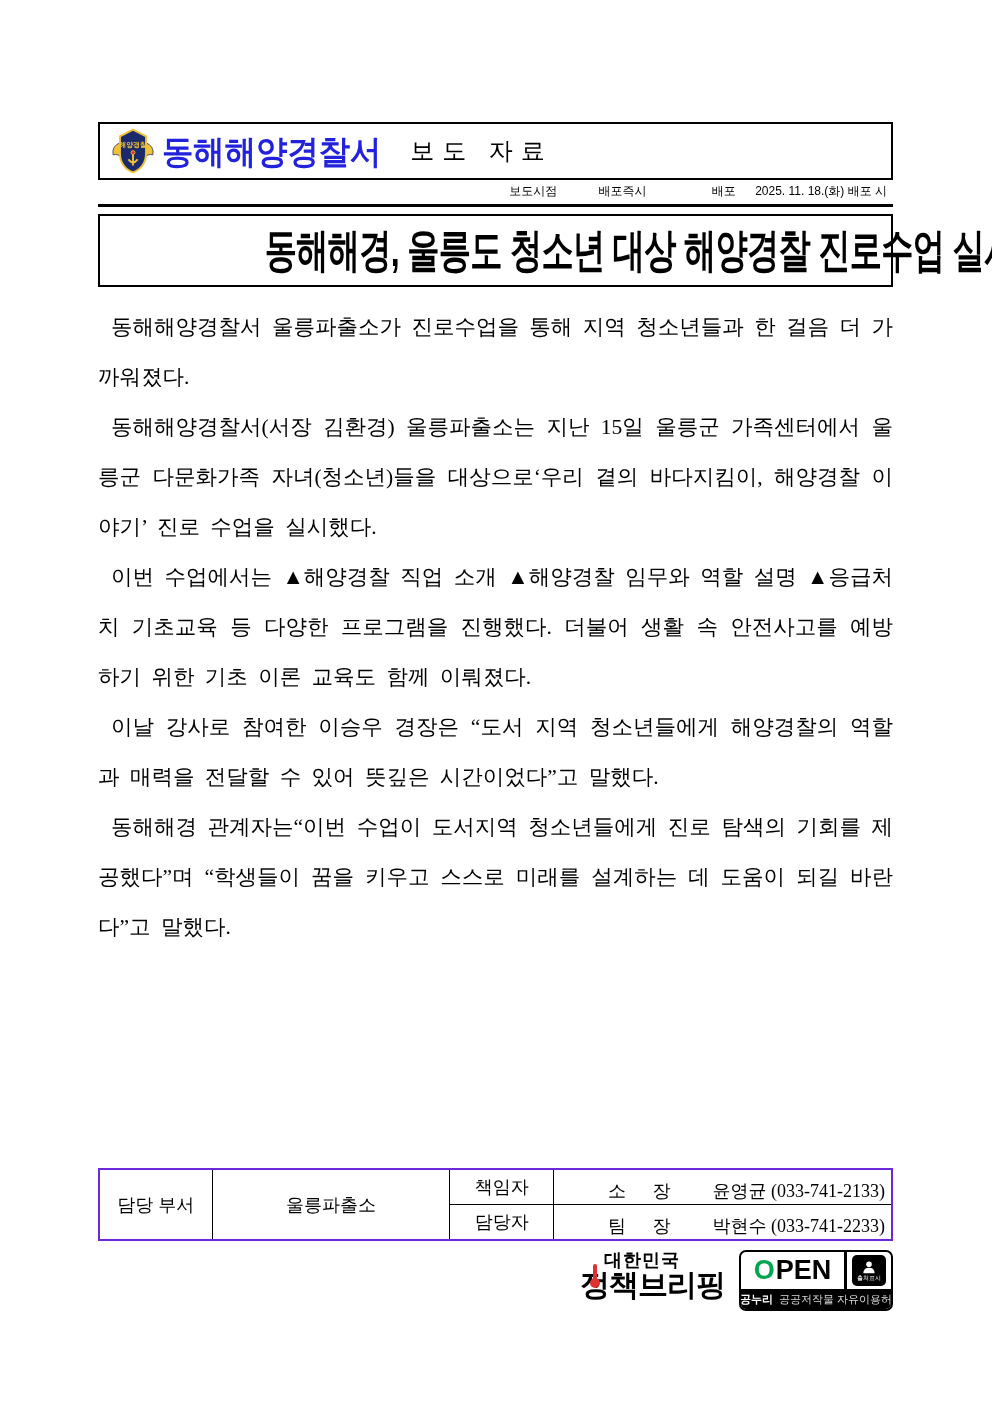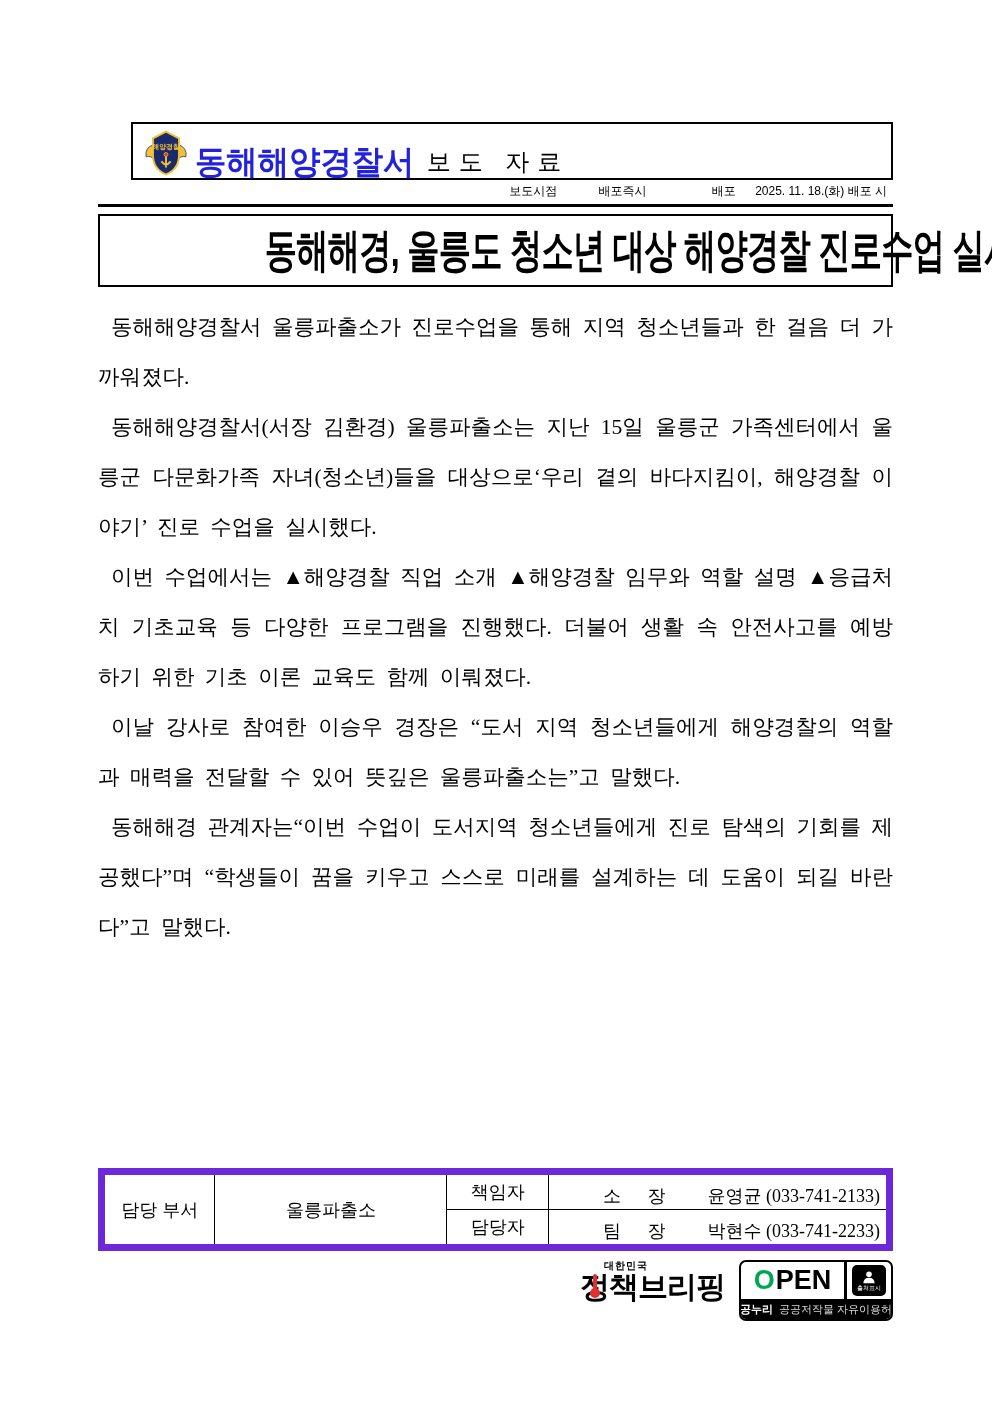--- a/index.html
+++ b/index.html
@@ -12,22 +12,22 @@
     color:#000;
     overflow:hidden;
   }
   .content{position:absolute;left:98px;top:122px;width:795px;}
 
   
   .header-box{
     position:relative;
     border:2px solid #000;
     height:58px;
-    display:flex;align-items:flex-end;
-    padding-left:10px;box-sizing:border-box;margin-left:33px;
+    display:flex;align-items:center;
+    padding-left:10px;box-sizing:border-box;
   }
   .emblem{width:46px;height:50px;flex:0 0 auto;margin-right:6px;}
   .agency-name{
     font-size:33px;font-weight:900;color:#2222dd;
     letter-spacing:0px;white-space:nowrap;line-height:1;
     transform:scaleX(0.95);transform-origin:left center;
   }
   .doc-type{
     position:absolute;left:0;right:0;text-align:center;
     transform:translateX(-14px);
@@ -85,36 +85,36 @@
   .footer-abs{position:absolute;left:98px;top:1168px;width:795px;}
   .contact-table{
     width:100%;border-collapse:collapse;
     font-size:18px;
   }
   .contact-table td{
     border:1.5px solid #000;
     height:28px;padding:1px 6px;
     text-align:center;vertical-align:middle;
   }
-  .contact-table{border:7px solid #6d28d9;}
+  .contact-table{border:2px solid #6d28d9;}
   td.c-dept{width:108px;}
   td.c-deptv{width:246px;}
   td.c-role{width:98px;}
   td.c-person{text-align:left;}
   .person-line{display:flex;align-items:flex-end;padding-left:48px;font-family:Liberation Serif, serif;}
   .job-title{word-spacing:22px;white-space:pre;}
   .person-name{margin-left:42px;white-space:nowrap;margin-top:8px;}
 
   .logos-row{
     display:flex;justify-content:flex-end;align-items:flex-start;
     gap:14px;margin-top:9px;
   }
   
   .briefing-logo{position:relative;text-align:left;padding-top:1px;}
-  .briefing-country{font-size:10px;font-weight:800;letter-spacing:1px;margin-left:24px;line-height:1;}
+  .briefing-country{font-size:18px;font-weight:800;letter-spacing:1px;margin-left:24px;line-height:1;}
   .briefing-name{font-size:30px;font-weight:900;letter-spacing:-1px;line-height:1.05;}
   .briefing-pin{
     position:absolute;left:13px;top:14px;width:4px;height:17px;
     background:#e03030;border-radius:2px;
   }
   .briefing-pin::after{
     content:"";position:absolute;left:-3px;bottom:-7px;
     width:10px;height:10px;border-radius:50%;background:#e03030;
   }
   
@@ -172,21 +172,21 @@
     </div>
 
     <div class="title-box">
       <span class="headline">동해해경, 울릉도 청소년 대상 해양경찰 진로수업 실시</span>
     </div>
 
     <div class="article-body">
       <p>동해해양경찰서 울릉파출소가 진로수업을 통해 지역 청소년들과 한 걸음 더 가까워졌다.</p>
       <p>동해해양경찰서(서장 김환경) 울릉파출소는 지난 15일 울릉군 가족센터에서 울릉군 다문화가족 자녀(청소년)들을 대상으로‘우리 곁의 바다지킴이, 해양경찰 이야기’ 진로 수업을 실시했다.</p>
       <p>이번 수업에서는 ▲해양경찰 직업 소개 ▲해양경찰 임무와 역할 설명 ▲응급처치 기초교육 등 다양한 프로그램을 진행했다. 더불어 생활 속 안전사고를 예방하기 위한 기초 이론 교육도 함께 이뤄졌다.</p>
-      <p>이날 강사로 참여한 이승우 경장은 “도서 지역 청소년들에게 해양경찰의 역할과 매력을 전달할 수 있어 뜻깊은 울릉파출소는”고 말했다.</p>
+      <p>이날 강사로 참여한 이승우 경장은 “도서 지역 청소년들에게 해양경찰의 역할과 매력을 전달할 수 있어 뜻깊은 시간이었다”고 말했다.</p>
       <p>동해해경 관계자는“이번 수업이 도서지역 청소년들에게 진로 탐색의 기회를 제공했다”며 “학생들이 꿈을 키우고 스스로 미래를 설계하는 데 도움이 되길 바란다”고 말했다.</p>
     </div>
   </div>
 
   <div class="footer-abs">
     <table class="contact-table">
       <tbody>
           <tr>
         <td class="c-dept" rowspan="2">담당 부서</td>
         <td class="c-deptv" rowspan="2">울릉파출소</td>

